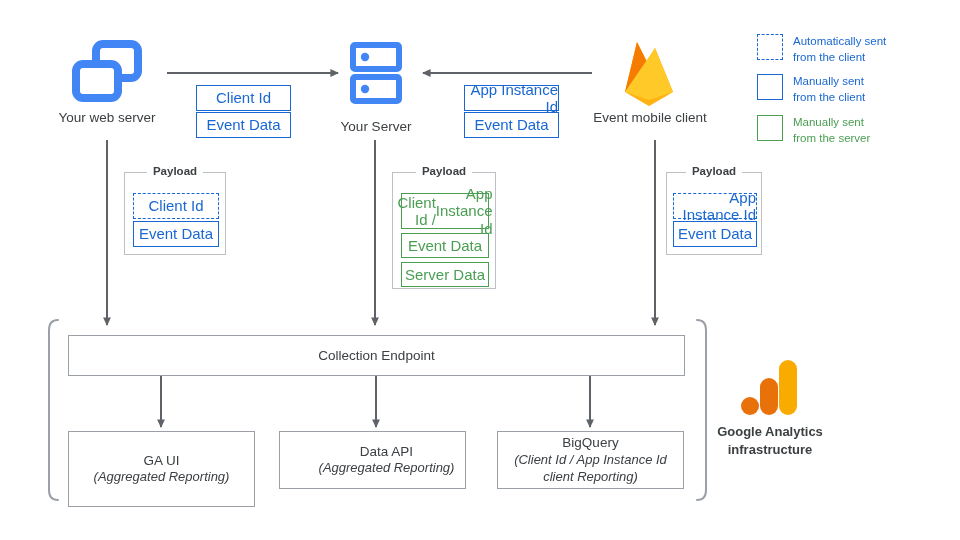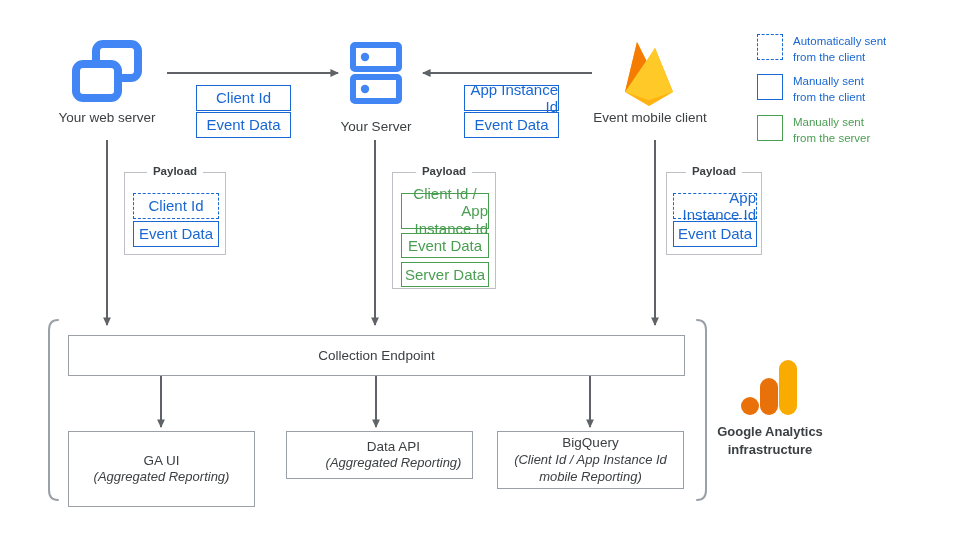--- a/index.html
+++ b/index.html
@@ -191,21 +191,21 @@
   <div class="abs chip blue-solid" style="left:464px; top:112px; width:95px; height:26px;">Event Data</div>
 
   <div class="payload" style="left:124px; top:172px; width:102px; height:83px;">
     <div class="payload-legend">Payload</div>
     <div class="chip blue-dashed" style="position:absolute; left:8px; top:20px; width:86px; height:26px;">Client Id</div>
     <div class="chip blue-solid" style="position:absolute; left:8px; top:48px; width:86px; height:26px;">Event Data</div>
   </div>
 
   <div class="payload" style="left:392px; top:172px; width:104px; height:117px;">
     <div class="payload-legend">Payload</div>
-    <div class="chip green-solid" style="position:absolute; left:8px; top:20px; width:88px; height:36px; flex-direction:column;">
+    <div class="chip green-solid" style="position:absolute; left:8px; top:20px; width:88px; height:36px; flex-direction:row;">
       <span>Client Id /</span>
       <span>App Instance Id</span>
     </div>
     <div class="chip green-solid" style="position:absolute; left:8px; top:60px; width:88px; height:25px;">Event Data</div>
     <div class="chip green-solid" style="position:absolute; left:8px; top:89px; width:88px; height:25px;">Server Data</div>
   </div>
 
   <div class="payload" style="left:666px; top:172px; width:96px; height:83px;">
     <div class="payload-legend">Payload</div>
     <div class="chip blue-dashed" style="position:absolute; left:6px; top:20px; width:84px; height:26px;">App Instance Id</div>
@@ -238,29 +238,29 @@
 
   <div class="gbox" style="left:68px; top:335px; width:617px; height:41px;">
     <span>Collection Endpoint</span>
   </div>
 
   <div class="gbox" style="left:68px; top:431px; width:187px; height:76px;">
     <span>GA UI</span>
     <span class="sub">(Aggregated Reporting)</span>
   </div>
 
-  <div class="gbox" style="left:286px; top:431px; width:187px; height:48px;padding-left:28px;">
+  <div class="gbox" style="left:279px; top:431px; width:187px; height:58px;padding-left:28px;">
     <span>Data API</span>
     <span class="sub">(Aggregated Reporting)</span>
   </div>
 
   <div class="gbox" style="left:497px; top:431px; width:187px; height:58px;text-align:center;">
     <span>BigQuery</span>
     <span class="sub">(Client Id / App Instance Id</span>
-    <span class="sub">mobile Reporting)</span>
+    <span class="sub">client Reporting)</span>
   </div>
 
   <div class="abs" style="left:741px; top:359px;">
     <svg class="icon" width="58" height="58" viewBox="0 0 58 58">
       <rect x="38" y="1" width="18" height="55" rx="9" fill="#f9ab00"></rect>
       <rect x="19" y="19" width="18" height="37" rx="9" fill="#e8710a"></rect>
       <circle cx="9" cy="47" r="9" fill="#e8710a"></circle>
     </svg>
   </div>
   <div class="ga-caption" style="left:695px; top:423px; width:150px;">

